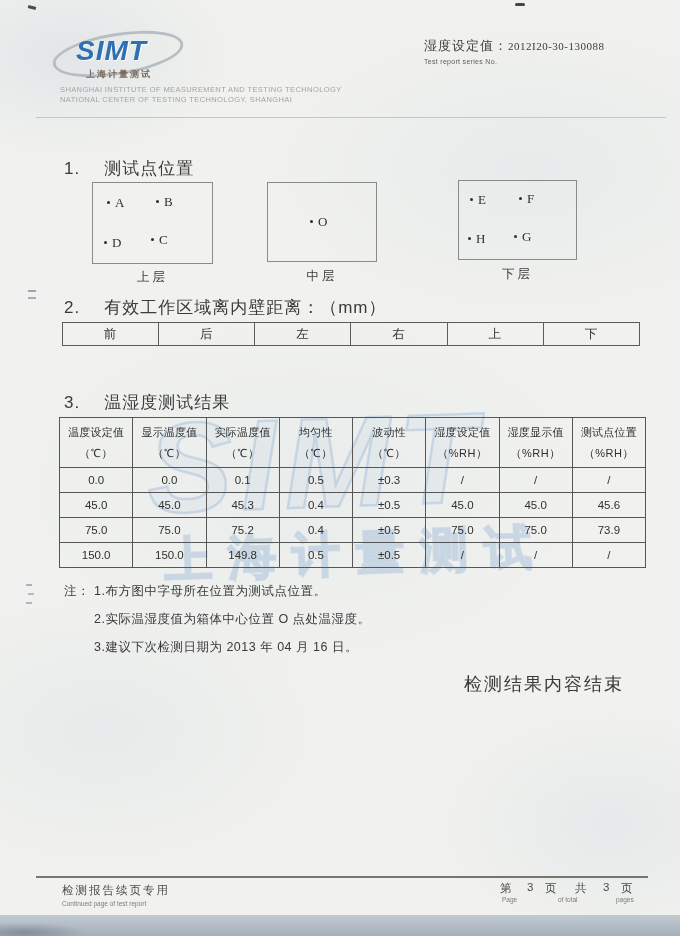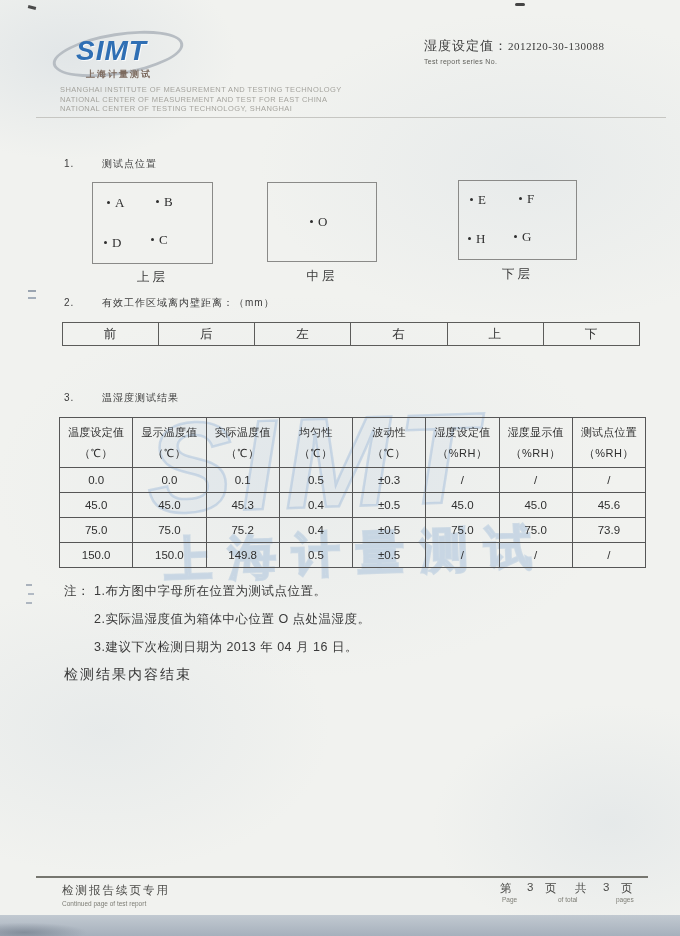--- a/index.html
+++ b/index.html
@@ -46,21 +46,21 @@
 
   .report { left:424px; top:37px; }
   .report-line { font-size:13px; color:#3e3e3e; letter-spacing:1px; white-space:nowrap; }
   .report-num { font-size:11px; letter-spacing:0.5px; color:#3a3a3a;font-family:Liberation Serif, serif; }
   .report-sub { font-size:7px; color:#60605b; margin-top:3px; letter-spacing:0.3px; }
 
   
   .title { left:68px; top:123px; }
   .title-zh { font-size:13px; color:#3a3a3a; letter-spacing:1.5px; }
   .title-en { font-size:7px; color:#55555a; margin-top:3px; }
-  .sec { font-size:10px; color:#3b3b3b; letter-spacing:1px; white-space:nowrap; }
+  .sec { font-size:17px; color:#3b3b3b; letter-spacing:1px; white-space:nowrap; }
   .sec .no { display:inline-block; min-width:14px; }
   .sec .st { margin-left:24px; }
   .sec1 { left:64px; top:157px; }
   .sec2 { left:64px; top:296px; }
   .sec3 { left:64px; top:391px; }
 
   
   .dbox { position:absolute; border:1px solid #8a8a88; background:transparent; }
   .pt { position:absolute; display:flex; align-items:center; gap:5px; }
   .dot { width:3px; height:3px; background:#2e2e2e; border-radius:50%; flex:none; }
@@ -80,21 +80,21 @@
   .h-label { font-size:11px; letter-spacing:0.2px; }
   .h-unit { font-size:11px; margin-top:6px; letter-spacing:0.5px; }
   .t3 td { height:25px; font-size:11.5px; }
 
   
   .notes { left:64px; top:582px; width:560px; }
   .note-row { display:flex; font-size:12.5px; color:#3a3a3a; letter-spacing:0.5px;
     line-height:18px; margin-bottom:10px; }
   .note-prefix { flex:none; width:30px; }
   .note-indent { padding-left:30px; }
-  .note-end { margin-top:10px; text-align:left; font-size:14px; color:#3a3a3a; letter-spacing:2px; }
+  .note-end { margin-top:16px; text-align:right; font-size:18px; color:#3a3a3a; letter-spacing:2px; }
 
   
   .hr-bottom { left:36px; top:876px; width:612px; height:1.5px; background:#76766f; }
   .f-left { left:62px; top:883px; }
   .f-left-zh { font-size:11.5px; color:#4b4b48; letter-spacing:2px;font-family:Liberation Serif, serif; }
   .f-left-en { font-size:6.5px; color:#7d7d75; margin-top:2px; }
   .f-right { left:500px; top:881px; width:150px; height:28px; }
   .f-right span { position:absolute; }
   .fr-zh { font-size:11.5px; color:#4b4b48; top:0; }
   .fr-en { font-size:6.5px; color:#7d7d75; top:15px; }
@@ -122,21 +122,20 @@
 
   <div class="content">
 
     <div class="abs logo-wrap">
       <div class="logo-ellipse"></div>
       <div class="logo-text">SIMT</div>
       <div class="logo-cn">上海计量测试</div>
     </div>
     <div class="abs org">
       <div>SHANGHAI INSTITUTE OF MEASUREMENT AND  TESTING TECHNOLOGY</div>
-      <div>NATIONAL CENTER OF MEASUREMENT AND TEST FOR EAST CHINA</div>
       <div>NATIONAL CENTER OF TESTING TECHNOLOGY, SHANGHAI</div>
     </div>
     <div class="abs report">
       <div class="report-line">
         <span>湿度设定值：</span><span class="report-num">2012I20-30-130088</span>
       </div>
       <div class="report-sub">Test report series No.</div>
     </div>
     <div class="abs hr-top"></div>
 

